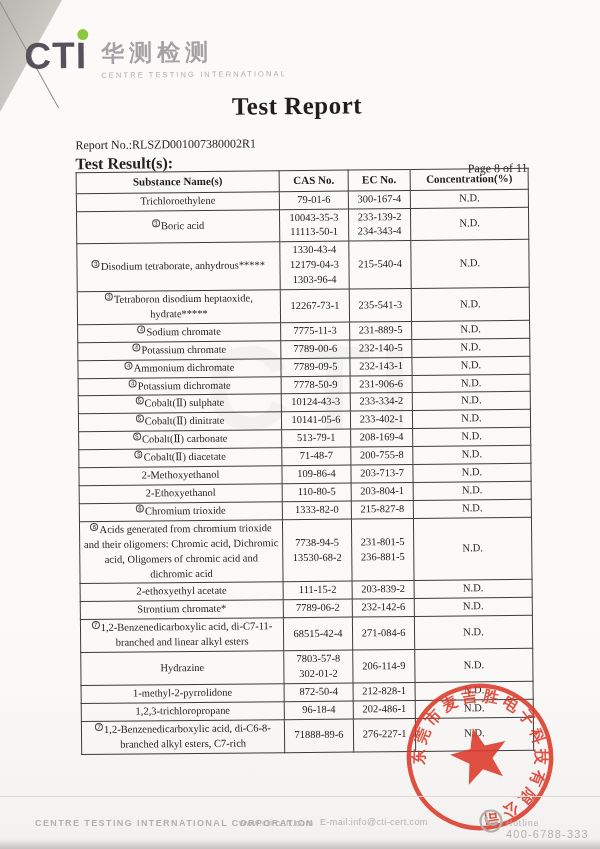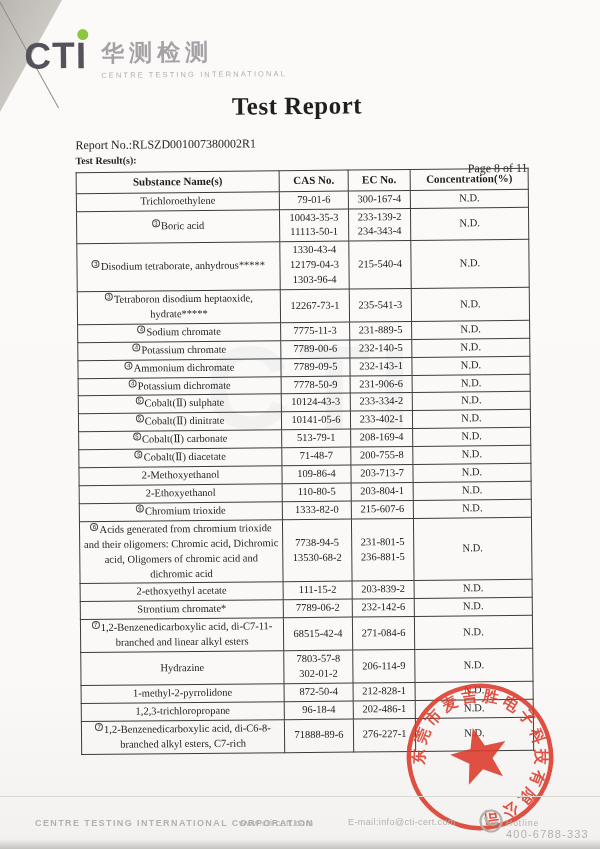--- a/index.html
+++ b/index.html
@@ -31,21 +31,21 @@
   .logo-cti { position:relative; font-family:"Liberation Sans",sans-serif; font-weight:bold; font-size:37px; line-height:36px; color:#56525c; letter-spacing:1px; }
   .logo-dot { position:absolute; right:-1px; top:-9px; width:11px; height:11px; border-radius:50%; background:#8dc63f; }
   .logo-text { margin-left:14px; }
   .logo-cn { font-family:"Liberation Sans",sans-serif; font-size:23px; letter-spacing:5px; color:#a5a1a5; font-weight:bold; }
   .logo-sub { font-family:"Liberation Sans",sans-serif; font-size:7.5px; letter-spacing:2.1px; color:#b2aeb2; margin-top:2px; }
 
   .doc-title { position:absolute; left:0; width:600px; top:92px; text-align:center; font-size:25px; font-weight:bold; letter-spacing:0.5px; }
 
   .meta-row { position:absolute; left:78px; top:136px; width:452px; display:flex; justify-content:space-between; font-size:12px; }
   .page-label { font-size:12px; transform:translateY(-5px);margin-top:32px; }
-  .section-label { position:absolute; left:78px; top:153px; font-size:10px; font-weight:bold; }
+  .section-label { position:absolute; left:78px; top:153px; font-size:16px; font-weight:bold; }
 
   
   table.results { position:absolute; left:78px; top:170px; width:452px; border-collapse:collapse; table-layout:fixed; }
   table.results th, table.results td {
     border:1px solid #3c3c3c; text-align:center; vertical-align:middle;
     font-size:10.5px; line-height:1.42; padding:1px 2px; color:#1c1c1c;
   }
   table.results th { font-weight:bold; font-size:11px; padding:2px 2px; }
   col.c1{width:203px;} col.c2{width:69px;} col.c3{width:62px;} col.c4{width:118px;}
   sup.fn {
@@ -56,21 +56,21 @@
 
   
   .stamp { position:absolute; left:403px; top:680px; width:154px; height:154px; transform:rotate(-14deg); opacity:0.88; }
   .stamp text { font-family:"DejaVu Sans","Liberation Sans",sans-serif; font-weight:bold; }
 
   
   .footer-divider { position:absolute; left:0; top:796px; width:600px; height:1px; background:#dbd9d6; }
   .footer { position:absolute; left:0; top:806px; width:600px; height:34px; font-family:"Liberation Sans",sans-serif; color:#b3b0ac; }
   .f-company { position:absolute; left:35px; top:12px; font-size:9px; letter-spacing:1.4px; font-weight:bold; }
   .f-web { position:absolute; left:239px; top:12px; font-size:9px; letter-spacing:0.4px; }
-  .f-email { position:absolute; left:320px; top:11px; font-size:9px; letter-spacing:0.4px;margin-left:28px; }
+  .f-email { position:absolute; left:320px; top:11px; font-size:9px; letter-spacing:0.4px; }
   .f-phone { position:absolute; left:478px; top:2px; }
   .f-hotline { position:absolute; left:506px; top:12px; line-height:11px; }
   .f-hotline .lbl { font-size:8.5px; letter-spacing:1px; }
   .f-hotline .num { font-size:11px; letter-spacing:1.2px; }
   .bottom-edge { position:absolute; left:0; bottom:0; width:600px; height:10px;
     background:linear-gradient(180deg, rgba(0,0,0,0) 0%, rgba(110,108,104,0.35) 100%); }
 </style>
 </head>
 <body>
 
@@ -288,21 +288,21 @@
             <td>
               <div>N.D.</div>
             </td>
           </tr>
           <tr>
             <td><sup class="fn">6</sup>Chromium trioxide</td>
             <td>
               <div>1333-82-0</div>
             </td>
             <td>
-              <div>215-607-6</div>
+              <div>215-827-8</div>
             </td>
             <td>
               <div>N.D.</div>
             </td>
           </tr>
           <tr>
             <td><sup class="fn">6</sup>Acids generated from chromium trioxide and their oligomers: Chromic acid, Dichromic acid, Oligomers of chromic acid and dichromic acid</td>
             <td>
               <div>7738-94-5</div>
               <div>13530-68-2</div>

